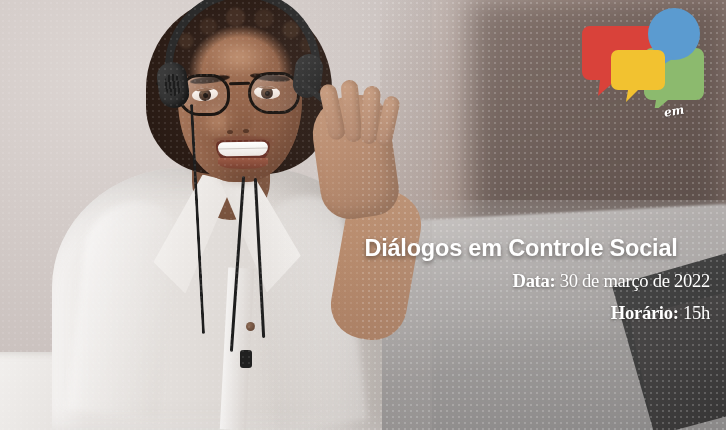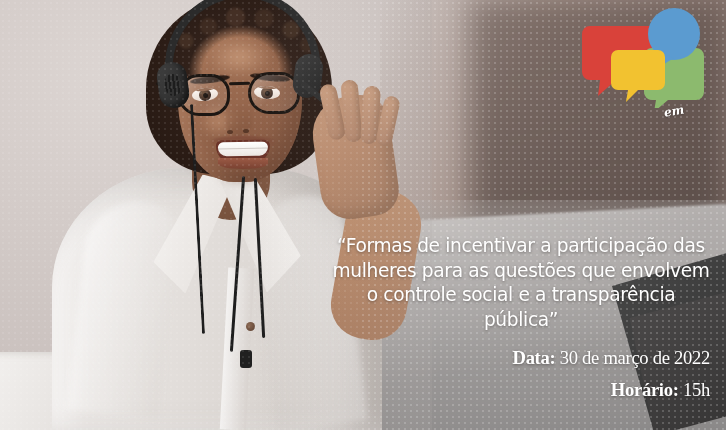--- a/index.html
+++ b/index.html
@@ -481,22 +481,22 @@
 
       <circle cx="118" cy="26" r="26" fill="#5b9bd0"></circle>
       <path d="M104 44 L98 62 L118 50 Z" fill="#5b9bd0"></path>
 
       <path d="M62 42 H102 a7 7 0 0 1 7 7 V75 a7 7 0 0 1 -7 7 H82 L70 94 L72 82 H62 a7 7 0 0 1 -7 -7 V49 a7 7 0 0 1 7 -7 Z" fill="#f2c230"></path>
     </svg>
     <span class="logo-em">em</span>
   </div>
 
   <div class="copy">
-
-    <div class="subtitle">“Formas de incentivar a participação das mulheres para as questões que envolvem o controle social e a transparência pública”</div>
+    <div class="title">Diálogos em Controle Social</div>
+
 
     <div class="info date">
       <b>Data:</b>
       <span>30 de março de 2022</span>
     </div>
 
     <div class="info time">
       <b>Horário:</b>
       <span>15h</span>
     </div>

